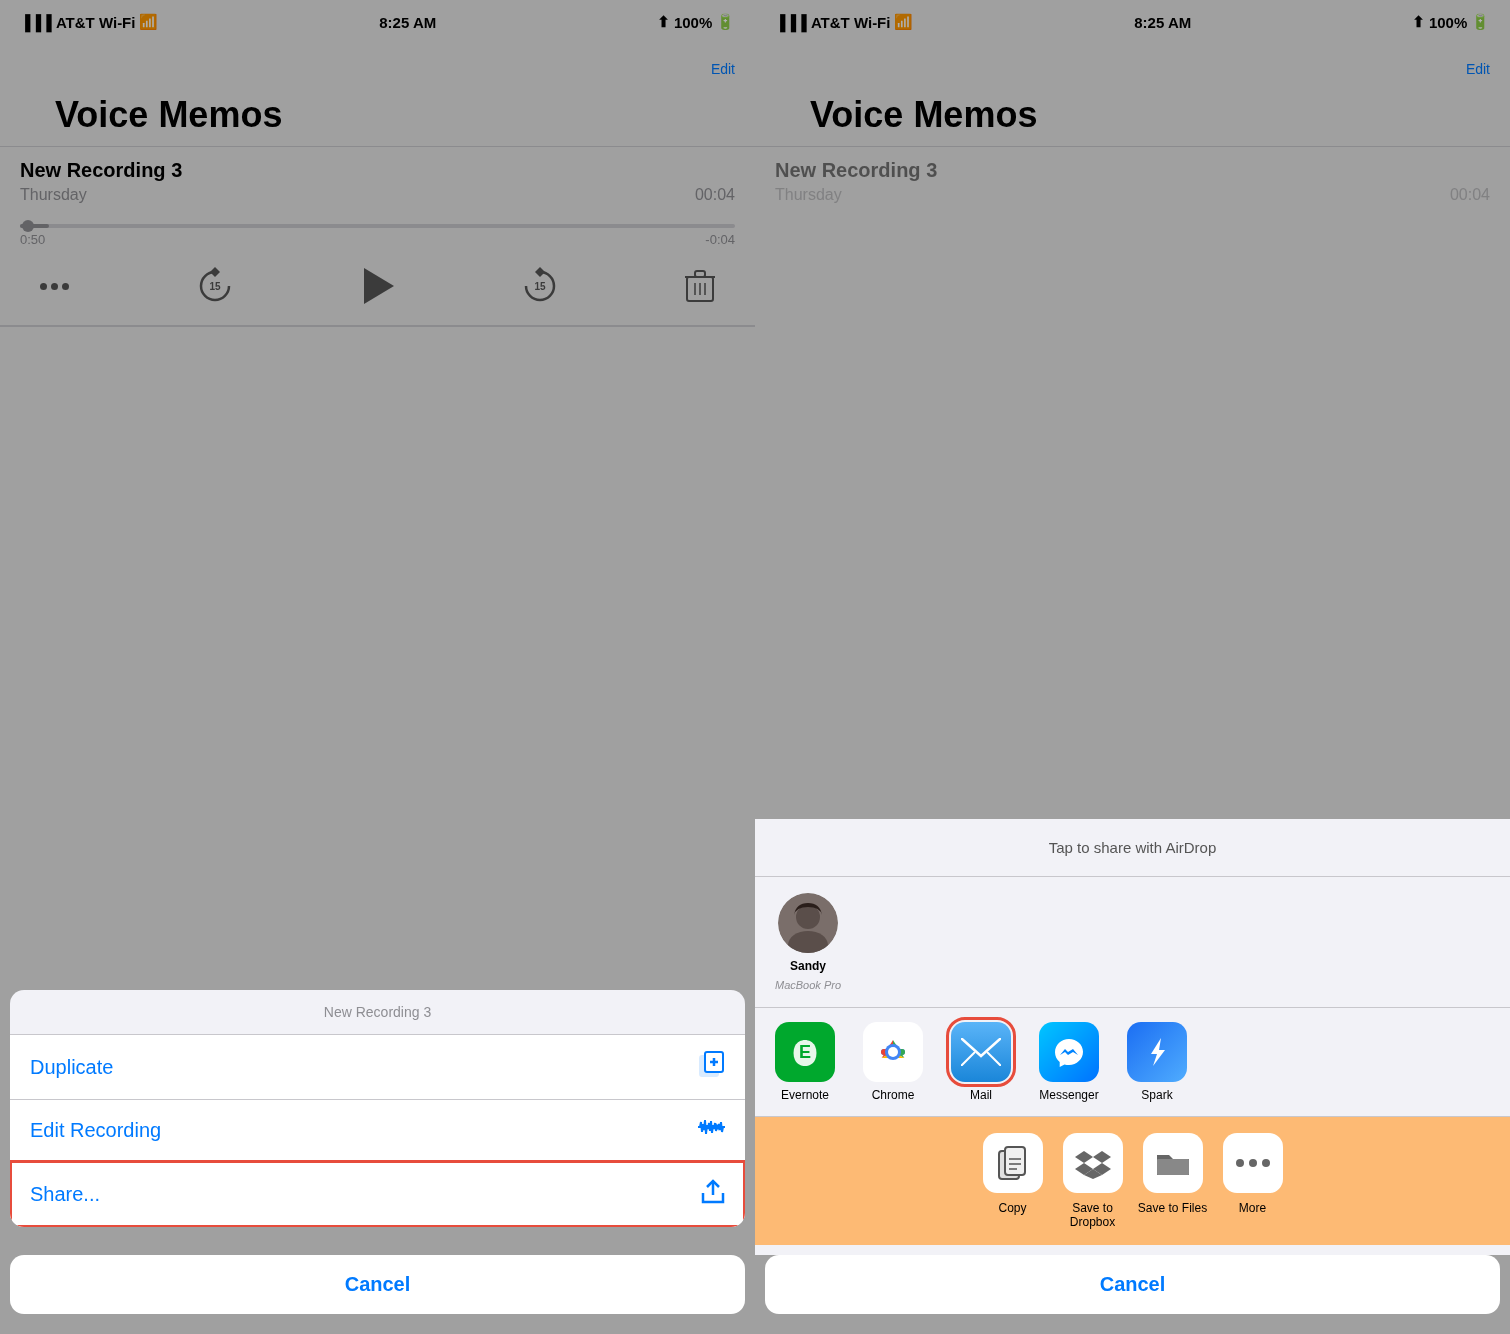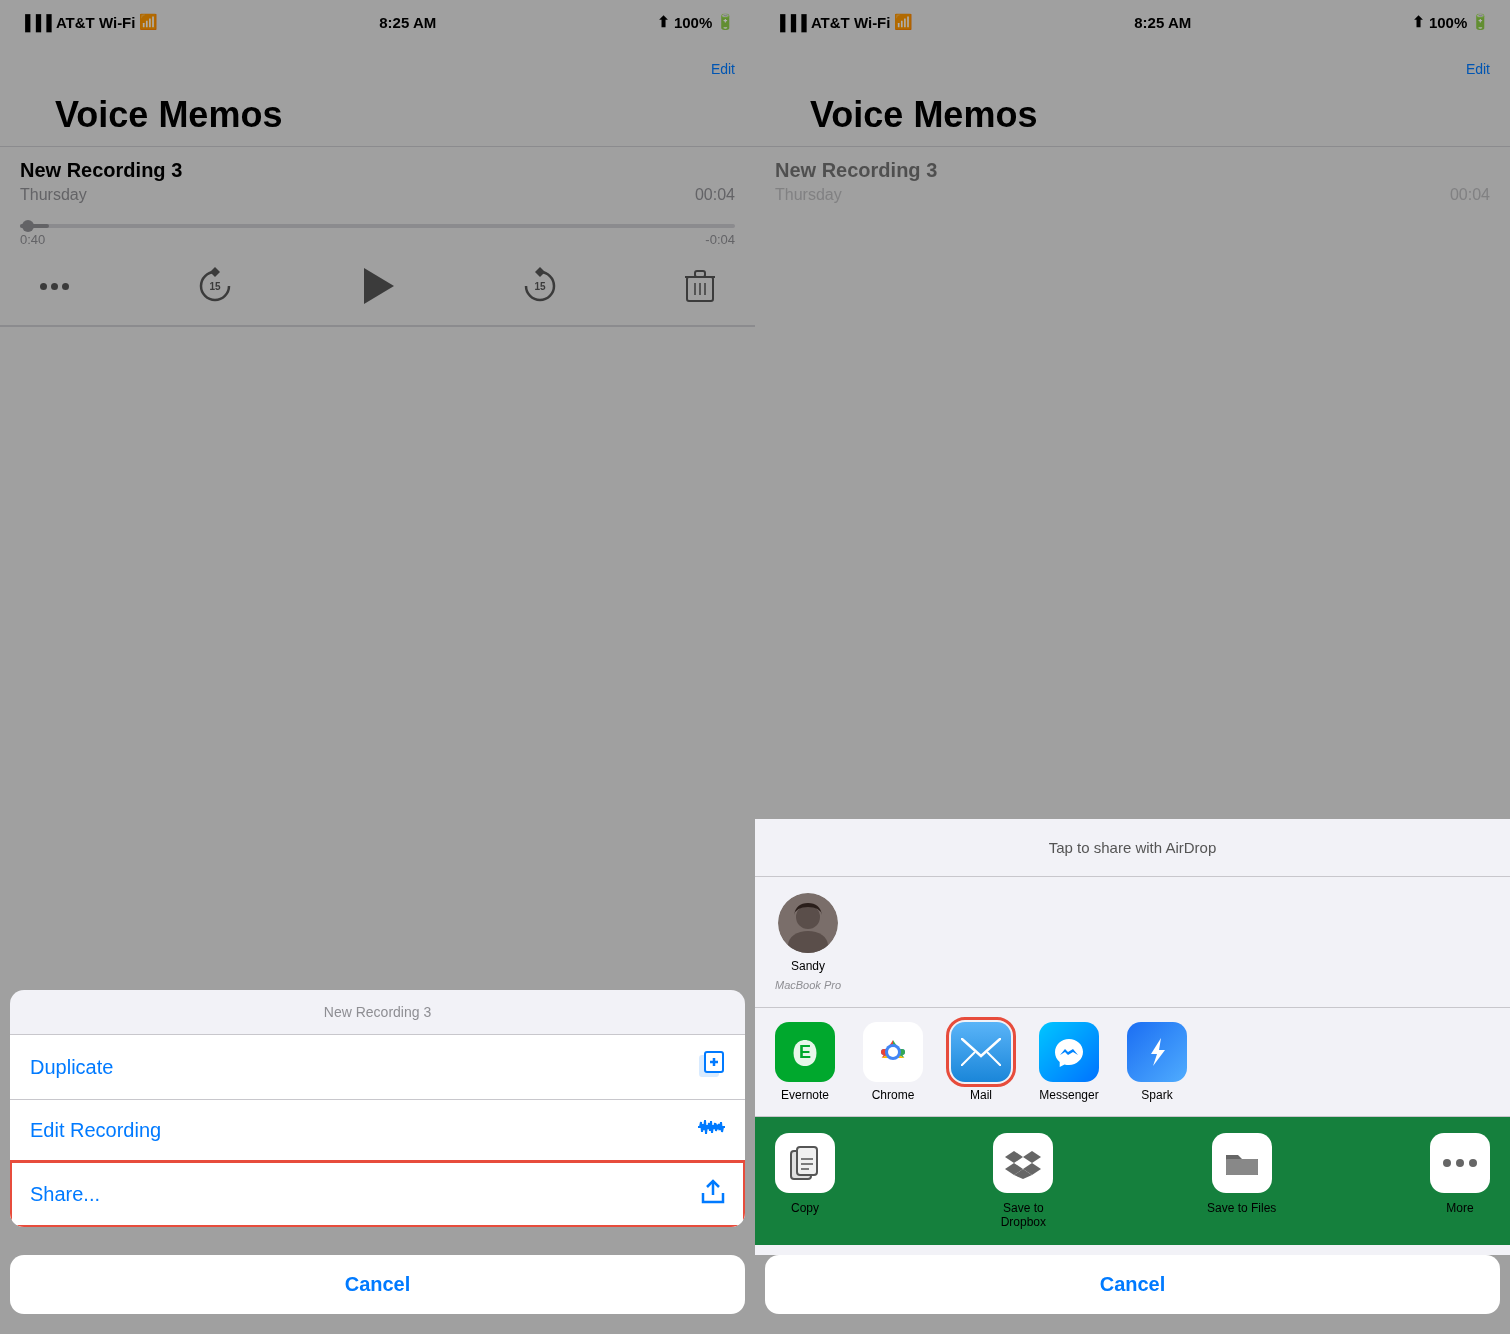--- a/index.html
+++ b/index.html
@@ -275,20 +275,21 @@
       background: #ccc;
       overflow: hidden;
       display: flex;
       align-items: center;
       justify-content: center;
     }
     .contact-name {
       font-size: 12px;
       color: #000;
       text-align: center;
+      font-weight: bold;
     }
     .contact-device {
       font-size: 11px;
       color: #8e8e93;
       text-align: center;
       font-style: italic;
     }
     .share-apps-row {
       display: flex;
       padding: 14px 10px;
@@ -330,23 +331,23 @@
     .app-icon.evernote {
       background: #00a82d;
     }
     .app-label {
       font-size: 12px;
       color: #000;
       text-align: center;
     }
     .share-actions-row {
       display: flex;
-      justify-content: space-between;
+      justify-content: center;
       padding: 16px 10px;
-      background: #15803d;
+      background: #fdba74;
     }
     .action-item {
       display: flex;
       flex-direction: column;
       align-items: center;
       gap: 8px;
       width: 80px;
     }
     .action-icon-box {
       width: 60px;
@@ -413,21 +414,21 @@
       <span>00:04</span>
     </div>
   </div>
 
   <div class="player-section">
     <div class="progress-bar-container">
       <div class="progress-dot"></div>
       <div class="progress-bar-fill"></div>
     </div>
     <div class="time-labels">
-      <span>0:40</span>
+      <span>0:50</span>
       <span>-0:04</span>
     </div>
     <div class="player-controls">
 
       <button class="ctrl-btn">
         <div class="dots-icon">
           <span></span>
             <span></span>
             <span></span>
         </div>

